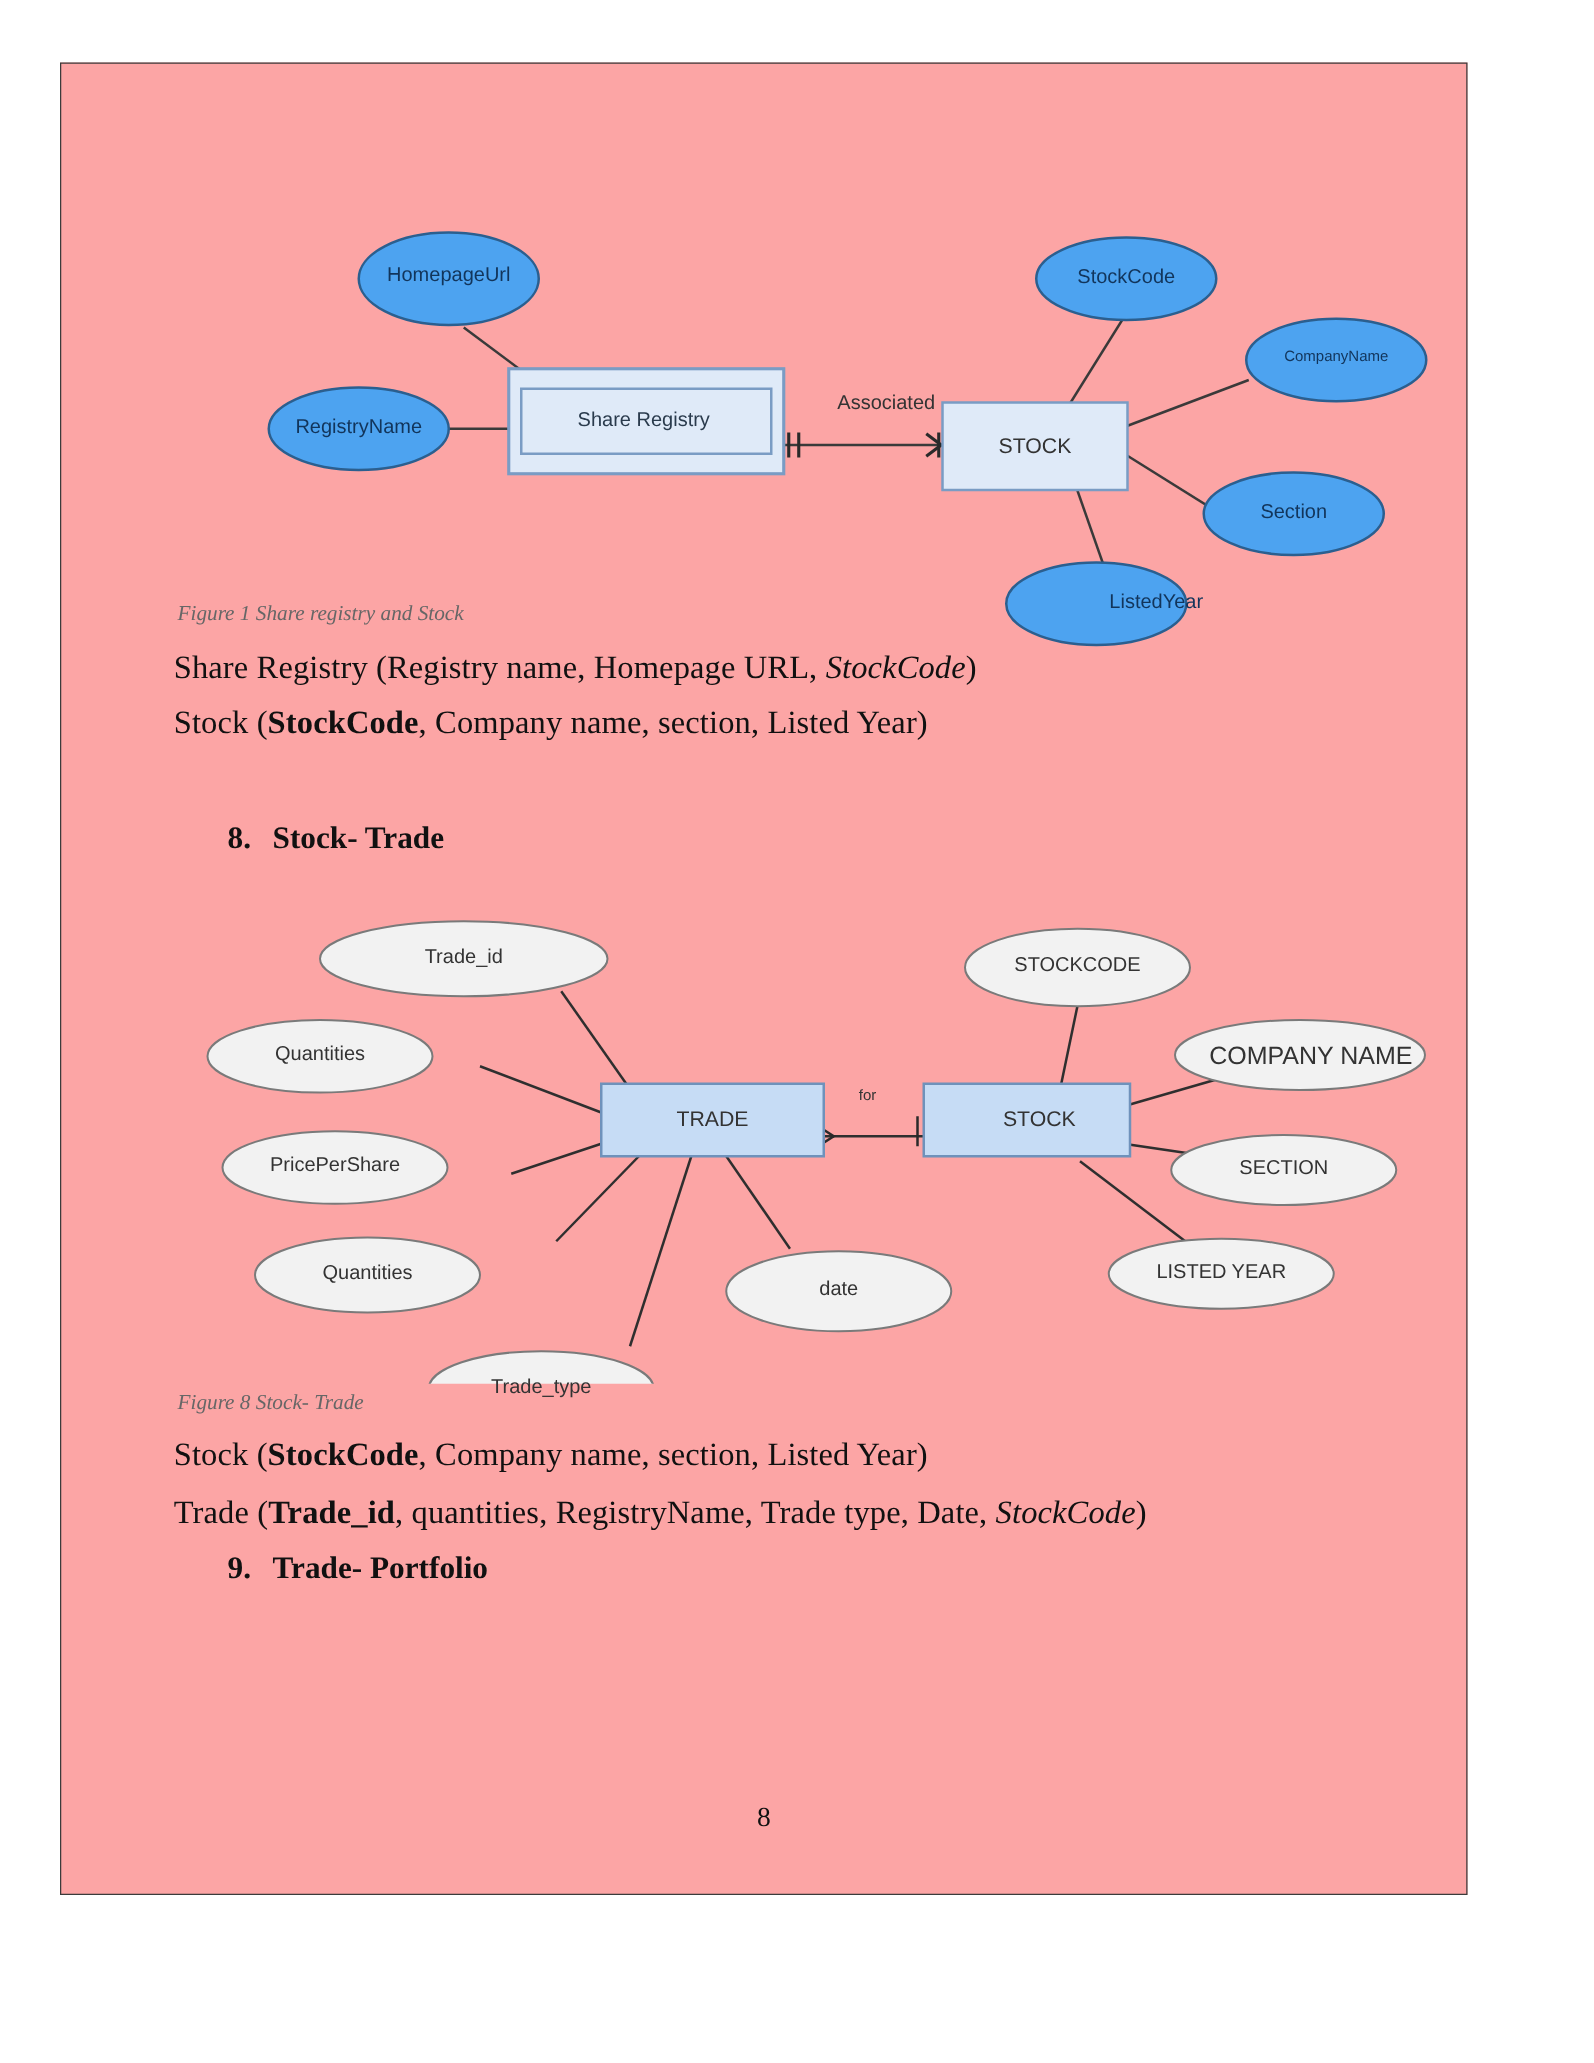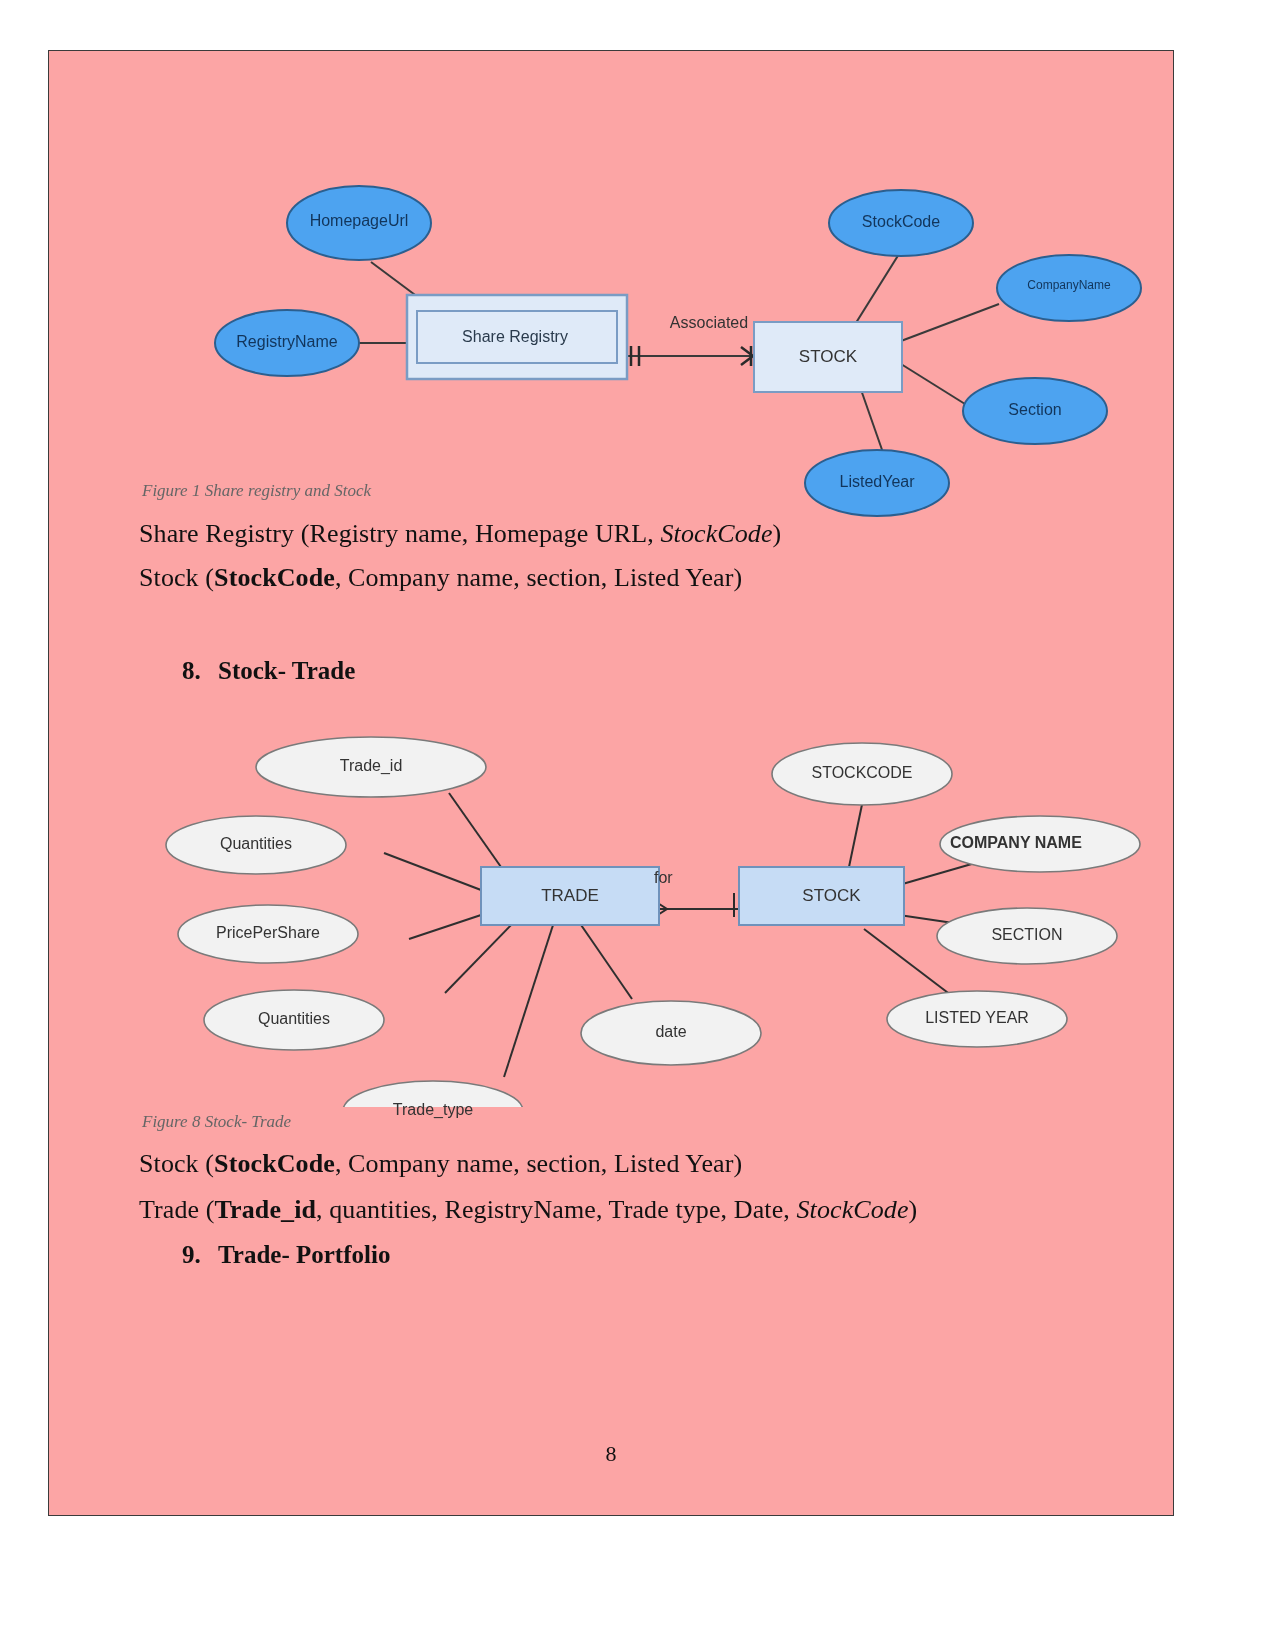--- a/index.html
+++ b/index.html
@@ -131,21 +131,21 @@
 
       <div style="position:absolute;left:0;top:0;width:1126px;height:400px;font-family:'Liberation Sans',sans-serif;">
         <div style="position:absolute;left:238px;top:93px;width:144px;text-align:center;font-size:16px;color:#12355b;">HomepageUrl</div>
         <div style="position:absolute;left:166px;top:214px;width:144px;text-align:center;font-size:16px;color:#12355b;">RegistryName</div>
         <div style="position:absolute;left:368px;top:209px;width:196px;text-align:center;font-size:16px;color:#2a3b4d;">Share Registry</div>
         <div style="position:absolute;left:600px;top:195px;width:120px;text-align:center;font-size:16px;color:#333333;">Associated</div>
         <div style="position:absolute;left:705px;top:228px;width:148px;text-align:center;font-size:17px;color:#333333;">STOCK</div>
         <div style="position:absolute;left:780px;top:94px;width:144px;text-align:center;font-size:16px;color:#12355b;">StockCode</div>
         <div style="position:absolute;left:948px;top:159px;width:144px;text-align:center;font-size:12px;color:#12355b;">CompanyName</div>
         <div style="position:absolute;left:914px;top:282px;width:144px;text-align:center;font-size:16px;color:#12355b;">Section</div>
-        <div style="position:absolute;left:756px;top:354px;width:144px;text-align:center;font-size:16px;color:#12355b;">ListedYear</div>
+        <div style="position:absolute;left:756px;top:354px;width:144px;text-align:center;font-size:16px;color:#12355b;padding-left:48px;">ListedYear</div>
       </div>
     </div>
 
     <div class="caption" style="left:93px; top:430px;">Figure 1 Share registry and Stock</div>
 
     <div class="para" style="left:90px; top:468px;">
       <span>Share Registry (Registry name, Homepage URL, </span><i>StockCode</i><span>)</span>
     </div>
 
     <div class="para" style="left:90px; top:512px;">
@@ -224,25 +224,25 @@
 
       <div style="position:absolute;left:0;top:0;width:1126px;height:420px;font-family:'Liberation Sans',sans-serif;">
         <div style="position:absolute;left:240px;top:70px;width:164px;text-align:center;font-size:16px;color:#333333;">Trade_id</div>
         <div style="position:absolute;left:125px;top:148px;width:164px;text-align:center;font-size:16px;color:#333333;">Quantities</div>
         <div style="position:absolute;left:137px;top:237px;width:164px;text-align:center;font-size:16px;color:#333333;">PricePerShare</div>
         <div style="position:absolute;left:163px;top:323px;width:164px;text-align:center;font-size:16px;color:#333333;">Quantities</div>
         <div style="position:absolute;left:302px;top:414px;width:164px;text-align:center;font-size:16px;color:#333333;">Trade_type</div>
         <div style="position:absolute;left:540px;top:336px;width:164px;text-align:center;font-size:16px;color:#333333;">date</div>
 
         <div style="position:absolute;left:432px;top:199px;width:178px;text-align:center;font-size:17px;color:#333333;">TRADE</div>
-        <div style="position:absolute;left:605px;top:182px;width:80px;font-size:16px;color:#333333;">for</div>
+        <div style="position:absolute;left:605px;top:182px;width:80px;text-align:center;font-size:12px;color:#333333;">for</div>
         <div style="position:absolute;left:700px;top:199px;width:165px;text-align:center;font-size:17px;color:#333333;">STOCK</div>
 
         <div style="position:absolute;left:731px;top:77px;width:164px;text-align:center;font-size:16px;color:#333333;">STOCKCODE</div>
-        <div style="position:absolute;left:901px;top:147px;width:180px;text-align:left;font-size:16px;color:#333333;font-weight:bold;">COMPANY NAME</div>
+        <div style="position:absolute;left:901px;top:147px;width:180px;text-align:right;font-size:20px;color:#333333;">COMPANY NAME</div>
         <div style="position:absolute;left:896px;top:239px;width:164px;text-align:center;font-size:16px;color:#333333;">SECTION</div>
         <div style="position:absolute;left:846px;top:322px;width:164px;text-align:center;font-size:16px;color:#333333;">LISTED YEAR</div>
       </div>
     </div>
 
     <div class="caption" style="left:93px; top:1061px;">Figure 8  Stock- Trade</div>
 
     <div class="para" style="left:90px; top:1098px;">
       <span>Stock (</span><b>StockCode</b><span>, Company name, section, Listed Year)</span>
     </div>

